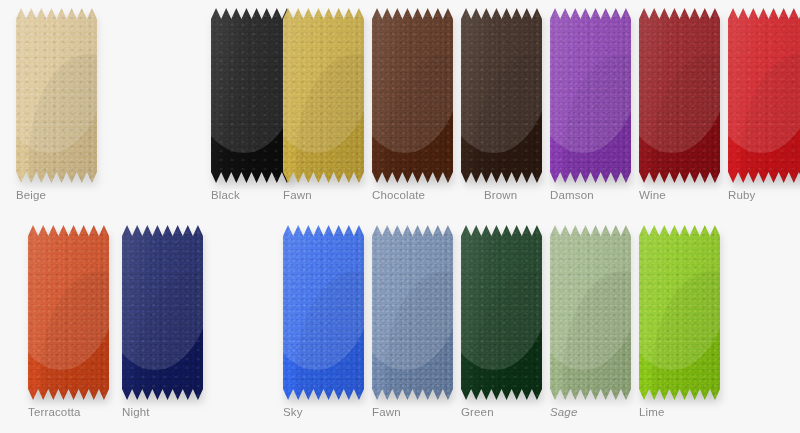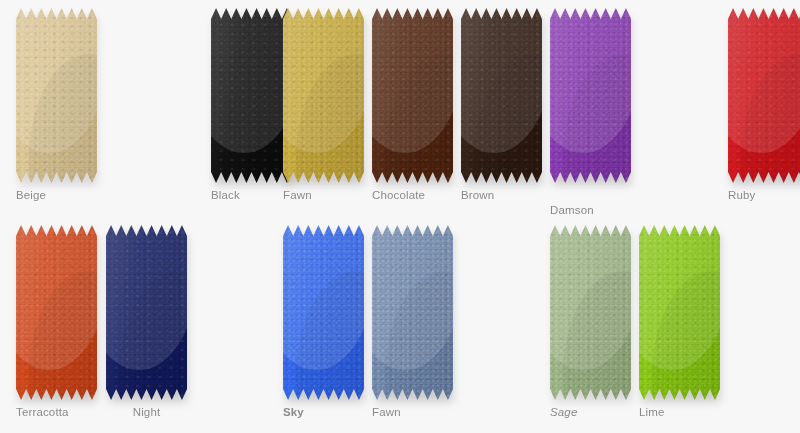--- a/index.html
+++ b/index.html
@@ -262,70 +262,85 @@
           <div class="strip">
             <div class="strip-base" style="background: rgb(45, 26, 16);">
               <div class="strip-arc-dark"></div>
               <div class="strip-arc"></div>
             </div>
             <div class="strip-grain"></div>
             <div class="strip-grain2"></div>
             <div class="strip-sheen"></div>
           </div>
         </div>
-        <div class="swatch-label" style="color: rgb(138, 138, 138);">Brown</div>
+        <div class="swatch-label" style="color: rgb(138, 138, 138); margin-left: 23px;">Brown</div>
       </div>
       <div class="swatch-cell" style="left: 534px;">
         <div class="strip-wrap">
           <div class="strip-shadow"></div>
           <div class="strip">
             <div class="strip-base" style="background: rgb(130, 54, 172);">
               <div class="strip-arc-dark"></div>
               <div class="strip-arc"></div>
             </div>
             <div class="strip-grain"></div>
             <div class="strip-grain2"></div>
             <div class="strip-sheen"></div>
           </div>
         </div>
-        <div class="swatch-label" style="color: rgb(138, 138, 138); margin-top: 15px;">Damson</div>
+        <div class="swatch-label" style="color: rgb(138, 138, 138);">Damson</div>
+      </div>
+      <div class="swatch-cell" style="left: 623px;">
+        <div class="strip-wrap">
+          <div class="strip-shadow"></div>
+          <div class="strip">
+            <div class="strip-base" style="background: rgb(138, 14, 20);">
+              <div class="strip-arc-dark"></div>
+              <div class="strip-arc"></div>
+            </div>
+            <div class="strip-grain"></div>
+            <div class="strip-grain2"></div>
+            <div class="strip-sheen"></div>
+          </div>
+        </div>
+        <div class="swatch-label" style="color: rgb(138, 138, 138);">Wine</div>
       </div>
       <div class="swatch-cell" style="left: 712px;">
         <div class="strip-wrap">
           <div class="strip-shadow"></div>
           <div class="strip">
             <div class="strip-base" style="background: rgb(204, 18, 24);">
               <div class="strip-arc-dark"></div>
               <div class="strip-arc"></div>
             </div>
             <div class="strip-grain"></div>
             <div class="strip-grain2"></div>
             <div class="strip-sheen"></div>
           </div>
         </div>
         <div class="swatch-label" style="color: rgb(138, 138, 138);">Ruby</div>
       </div>
     </div>
   <div class="swatch-row row-1">
-      <div class="swatch-cell" style="left: 0px;">
+      <div class="swatch-cell" style="left: 12px;">
         <div class="strip-wrap">
           <div class="strip-shadow"></div>
           <div class="strip">
             <div class="strip-base" style="background: rgb(204, 67, 24);">
               <div class="strip-arc-dark"></div>
               <div class="strip-arc"></div>
             </div>
             <div class="strip-grain"></div>
             <div class="strip-grain2"></div>
             <div class="strip-sheen"></div>
           </div>
         </div>
         <div class="swatch-label" style="color: rgb(138, 138, 138);">Terracotta</div>
       </div>
-      <div class="swatch-cell" style="left: 90px; text-align: center;">
+      <div class="swatch-cell" style="left: 106px;">
         <div class="strip-wrap">
           <div class="strip-shadow"></div>
           <div class="strip">
             <div class="strip-base" style="background: rgb(17, 26, 94);">
               <div class="strip-arc-dark"></div>
               <div class="strip-arc"></div>
             </div>
             <div class="strip-grain"></div>
             <div class="strip-grain2"></div>
             <div class="strip-sheen"></div>
@@ -339,36 +354,51 @@
           <div class="strip">
             <div class="strip-base" style="background: rgb(47, 98, 232);">
               <div class="strip-arc-dark"></div>
               <div class="strip-arc"></div>
             </div>
             <div class="strip-grain"></div>
             <div class="strip-grain2"></div>
             <div class="strip-sheen"></div>
           </div>
         </div>
-        <div class="swatch-label" style="color: rgb(138, 138, 138); font-weight: bold;">Sky</div>
+        <div class="swatch-label" style="color: rgb(138, 138, 138);">Sky</div>
       </div>
       <div class="swatch-cell" style="left: 356px;">
         <div class="strip-wrap">
           <div class="strip-shadow"></div>
           <div class="strip">
             <div class="strip-base" style="background: rgb(110, 134, 171);">
               <div class="strip-arc-dark"></div>
               <div class="strip-arc"></div>
             </div>
             <div class="strip-grain"></div>
             <div class="strip-grain2"></div>
             <div class="strip-sheen"></div>
           </div>
         </div>
         <div class="swatch-label" style="color: rgb(138, 138, 138);">Fawn</div>
+      </div>
+      <div class="swatch-cell" style="left: 445px;">
+        <div class="strip-wrap">
+          <div class="strip-shadow"></div>
+          <div class="strip">
+            <div class="strip-base" style="background: rgb(12, 51, 22);">
+              <div class="strip-arc-dark"></div>
+              <div class="strip-arc"></div>
+            </div>
+            <div class="strip-grain"></div>
+            <div class="strip-grain2"></div>
+            <div class="strip-sheen"></div>
+          </div>
+        </div>
+        <div class="swatch-label" style="color: rgb(138, 138, 138);">Green</div>
       </div>
       <div class="swatch-cell pale" style="left: 534px; font-style: italic;">
         <div class="strip-wrap">
           <div class="strip-shadow"></div>
           <div class="strip">
             <div class="strip-base" style="background: rgb(154, 177, 131);">
               <div class="strip-arc-dark"></div>
               <div class="strip-arc"></div>
             </div>
             <div class="strip-grain"></div>

